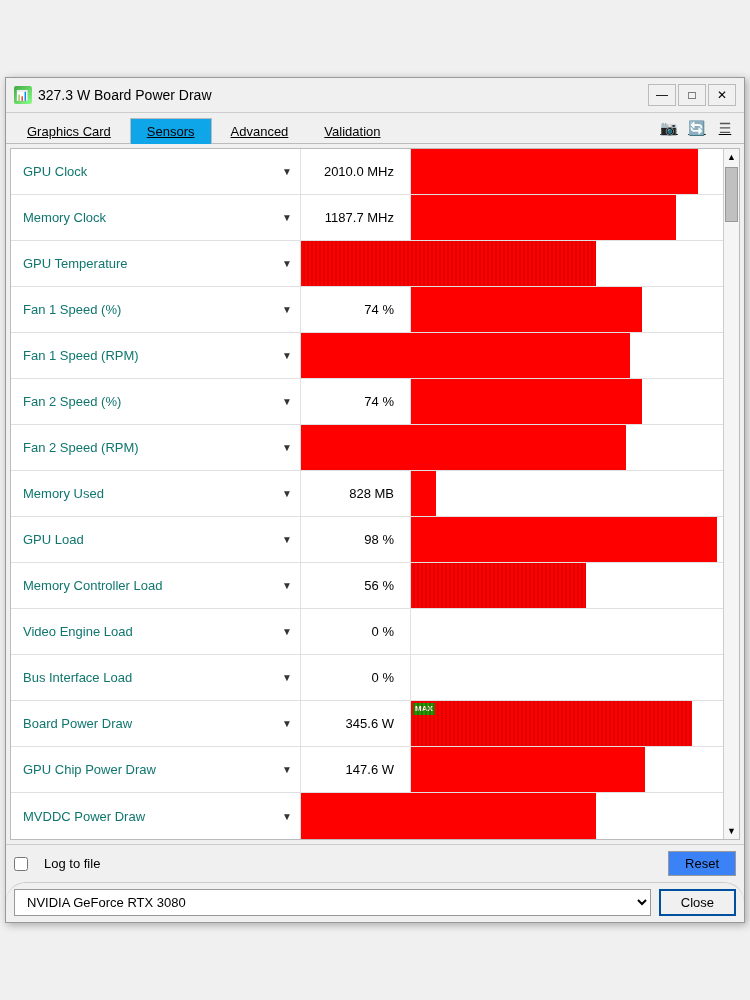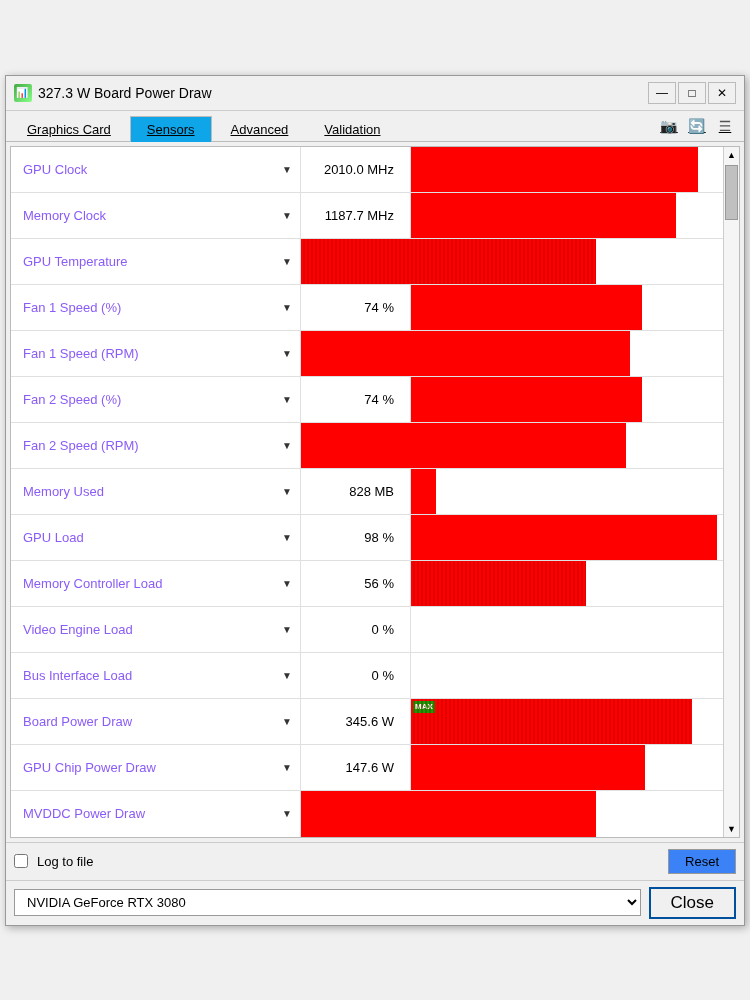--- a/index.html
+++ b/index.html
@@ -122,21 +122,21 @@
       min-width: 290px;
       padding: 0 8px 0 12px;
       display: flex;
       align-items: center;
       justify-content: space-between;
       border-right: 1px solid #e0e0e0;
       height: 100%;
     }
     .sensor-label {
       font-size: 13px;
-      color: #8b5cf6;
+      color: #0f766e;
     }
     .dropdown-arrow {
       font-size: 10px;
       color: #333;
     }
     .sensor-value {
       width: 110px;
       min-width: 110px;
       text-align: right;
       padding-right: 16px;
@@ -185,21 +185,21 @@
     .footer {
       display: flex;
       align-items: center;
       padding: 6px 8px;
       gap: 8px;
       border-top: 1px solid #ccc;
     }
     .checkbox-label {
       display: flex;
       align-items: center;
-      gap: 9px;
+      gap: 16px;
       cursor: pointer;
     }
     .checkbox-label input {
       width: 14px;
       height: 14px;
     }
     .footer-right {
       margin-left: auto;
     }
     .reset-btn {
@@ -208,38 +208,39 @@
       border: 1px solid #999;
       cursor: pointer;
       font-size: 13px;
     }
     .bottom-bar {
       display: flex;
       align-items: center;
       padding: 6px 8px;
       gap: 8px;
       border-top: 1px solid #ccc;
+      border-radius: 20px;
     }
     .gpu-select-wrapper {
       flex: 1;
       position: relative;
     }
     .gpu-select-wrapper select {
       width: 100%;
       padding: 4px 8px;
       font-size: 13px;
       border: 1px solid #999;
       background: white;
     }
     .close-btn {
       padding: 4px 20px;
       background: #f0f0f0;
       border: 2px solid #0050a0;
       cursor: pointer;
-      font-size: 17px;
+      font-size: 13px;
     }
     .main-area {
       display: flex;
     }
     .sensor-content {
       flex: 1;
       overflow: hidden;
     }
   </style>
 </head>

